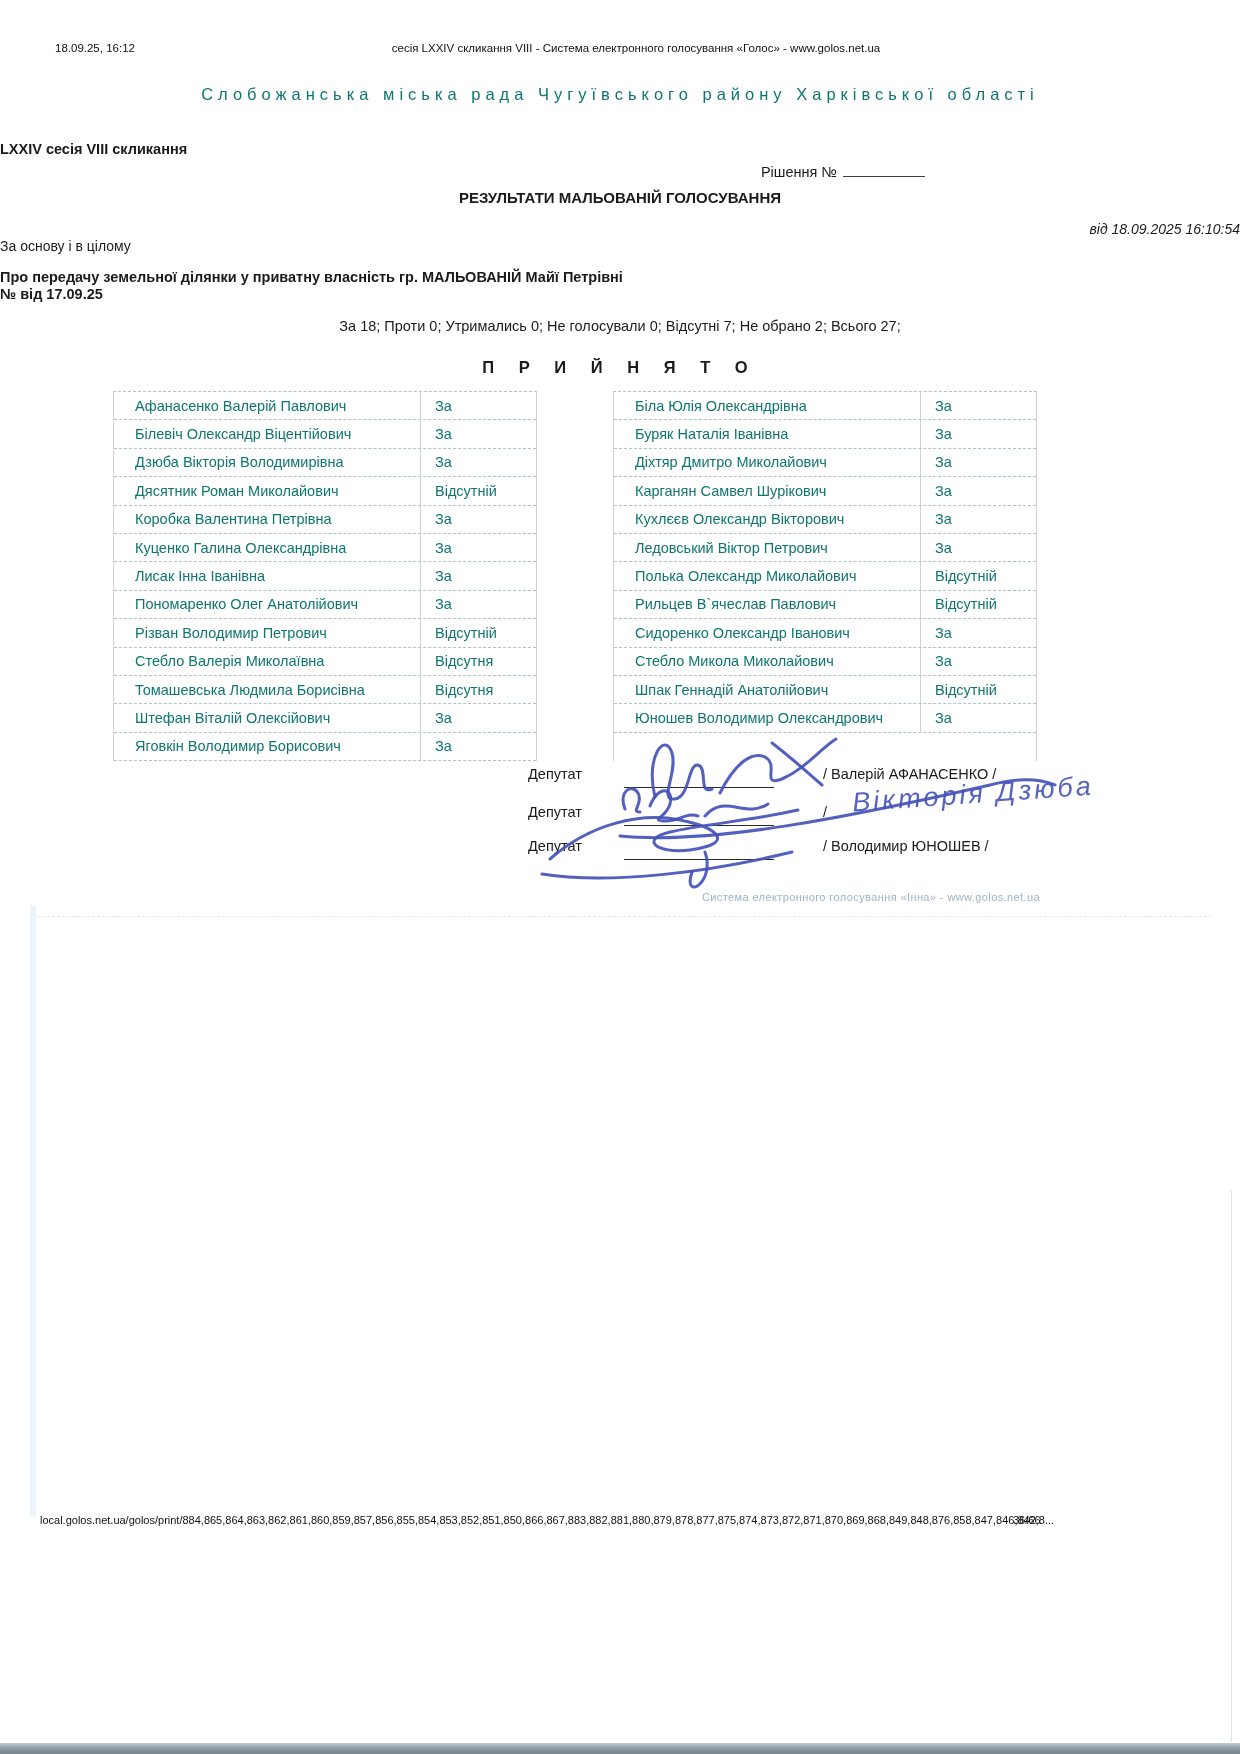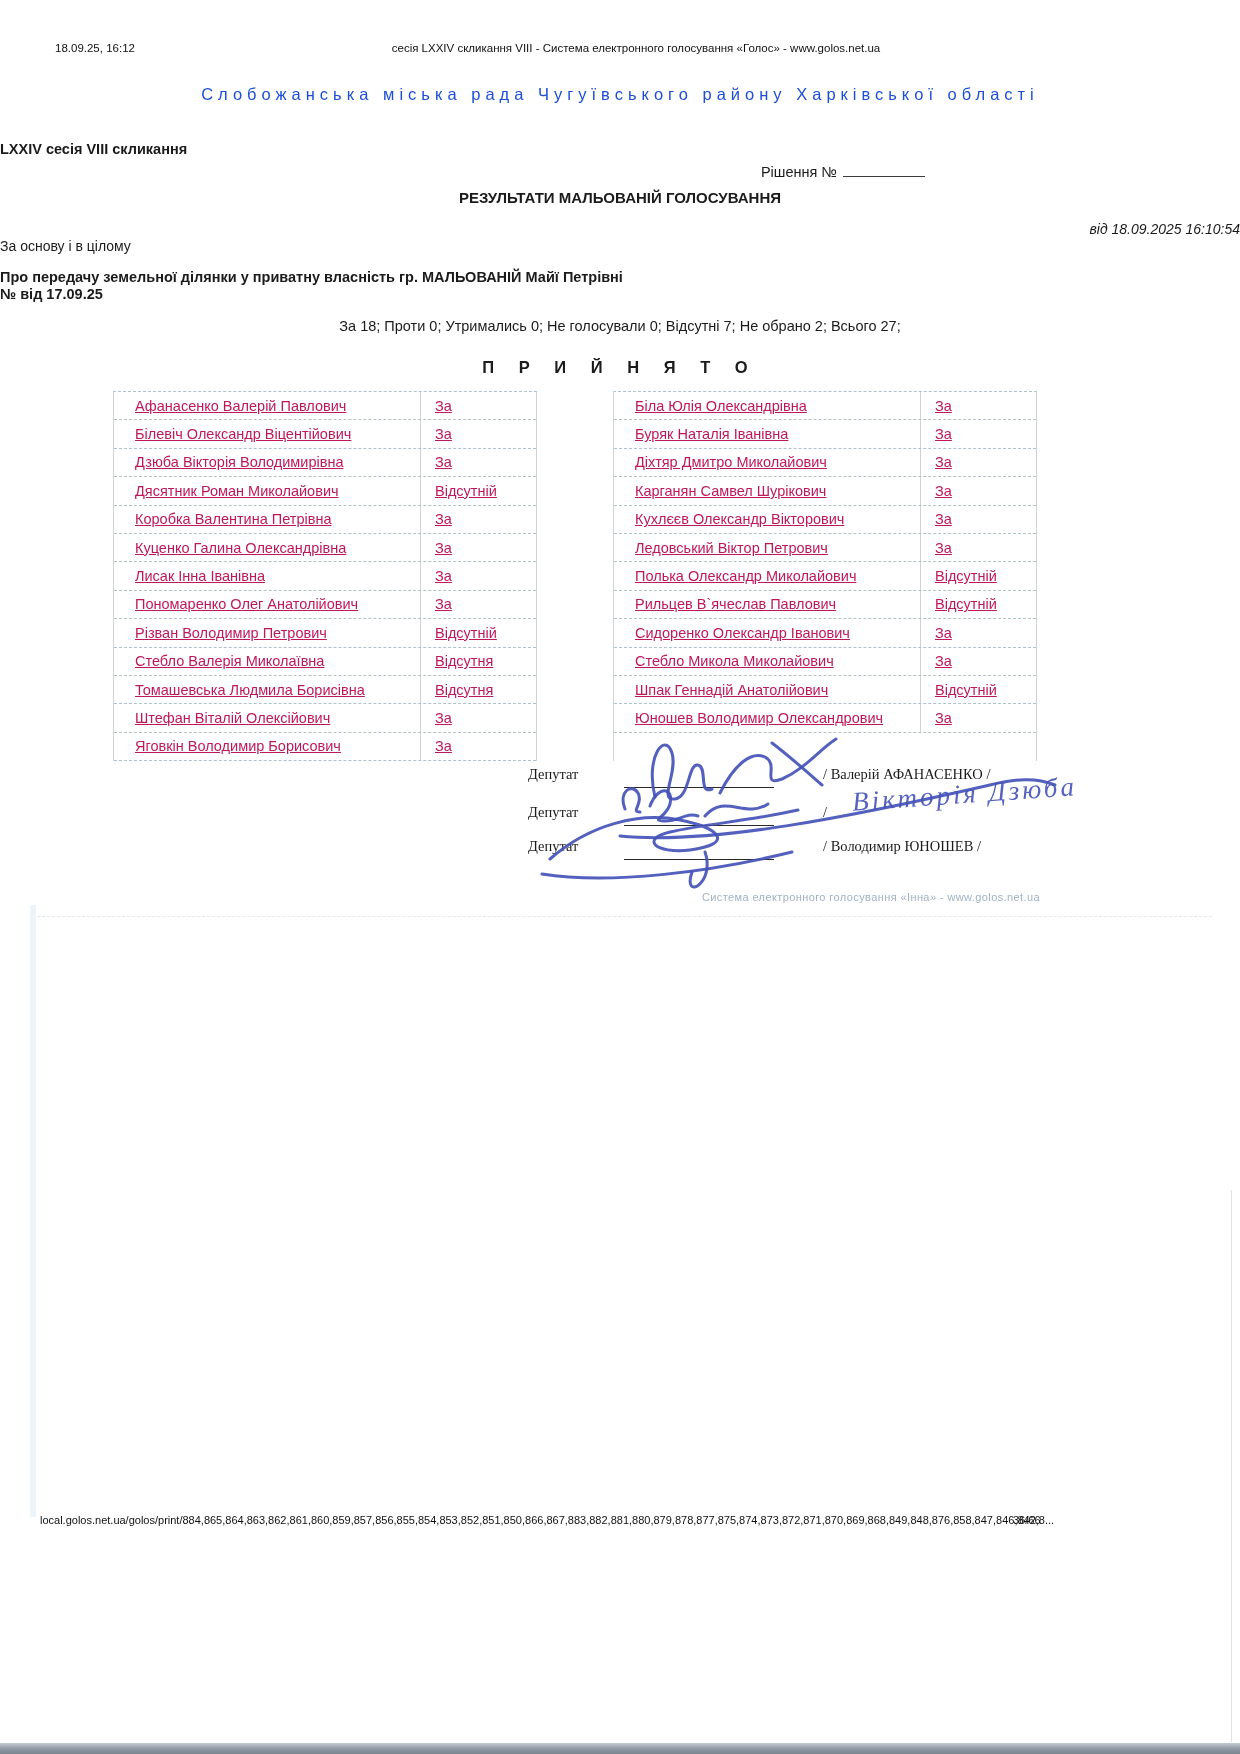--- a/index.html
+++ b/index.html
@@ -6,21 +6,21 @@
   html,body { background:#ffffff; }
   body { font-family:"Liberation Sans", sans-serif; color:#1b1b1b; }
   .page { position:relative; width:1240px; height:1754px; background:#ffffff; overflow:hidden; }
 
   
   .print-header { position:absolute; top:42px; left:0; width:100%; height:16px; font-size:11.5px; color:#111; }
   .ph-datetime { position:absolute; left:55px; top:0; }
   .ph-title { position:absolute; left:0; width:100%; text-align:center; top:0;padding-left:32px; }
 
   .council-title { position:absolute; top:85px; left:0; width:100%; text-align:center;
-                   font-size:16.5px; letter-spacing:5px; color:#1d4ed8; }
+                   font-size:16.5px; letter-spacing:5px; color:#0f766e; }
 
   .session-title { position:absolute; top:141px; left:0; width:100%; text-align:left;
                    font-weight:bold; font-size:14.5px; }
 
   .decision-row { position:absolute; top:164px; right:315px; font-size:14.5px; }
   .decision-blank { display:inline-block; width:82px; border-bottom:1.4px solid #3c3c3c; margin-left:6px; }
 
   .results-title { position:absolute; top:189px; left:0; width:100%; text-align:center;
                    font-weight:bold; font-size:15px; }
 
@@ -33,27 +33,27 @@
   .summary { position:absolute; top:318px; left:0; width:100%; text-align:center; font-size:14.5px; }
 
   .outcome { position:absolute; top:358px; left:0; width:100%; text-align:center;
              font-weight:bold; font-size:16.5px; letter-spacing:10px; }
 
   
   .tables { position:absolute; top:391px; left:113px; display:flex; gap:76px; }
   .vtable { width:424px; border-left:1px solid var(--table_vline); border-right:1px solid var(--table_vline);
             border-top:1px dashed var(--table_hline); }
   .vrow { display:flex; height:28.4px; align-items:center; border-bottom:1px dashed var(--table_hline);
-          font-size:14.5px; color:#be185d;text-decoration:underline; }
+          font-size:14.5px; color:#0f766e; }
   .vname { width:307px; padding-left:21px; border-right:1px solid var(--table_vline);
            height:100%; display:flex; align-items:center; }
   .vvote { flex:1; padding-left:14px; }
 
   
-  .signatures { position:absolute; top:725px; left:0; width:1240px; height:200px; font-size:14.5px;font-family:Liberation Serif, serif; }
+  .signatures { position:absolute; top:725px; left:0; width:1240px; height:200px; font-size:14.5px; }
   .sig-label { position:absolute; left:528px; }
   .sig-line  { position:absolute; left:624px; width:150px; border-bottom:1.5px solid #2a2a2a; height:1px; }
   .sig-name  { position:absolute; left:823px; white-space:nowrap; }
   .sig-handwriting { position:absolute; left:852px; top:54px; white-space:nowrap;
                      font-style:italic; font-size:27px; letter-spacing:3px;
                      color:var(--signature_ink); transform:rotate(-4deg); opacity:.9; }
   .sig-svg { position:absolute; left:520px; top:0; color:var(--signature_ink); }
   .sig-svg path { fill:none; stroke:currentColor; stroke-width:3; stroke-linecap:round; opacity:.92; }
 
   .watermark { position:absolute; top:891px; left:0; width:1040px; text-align:right;

